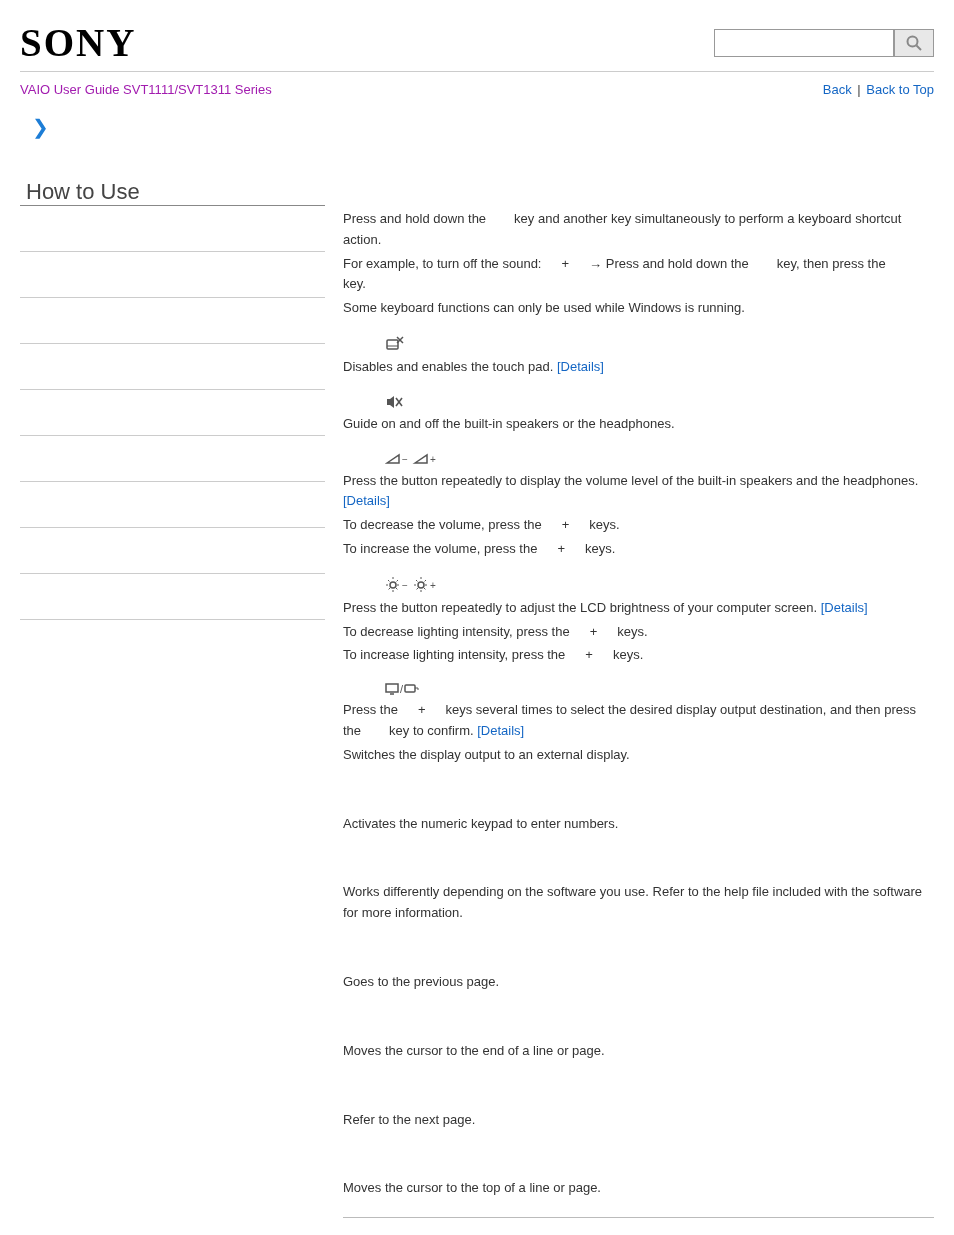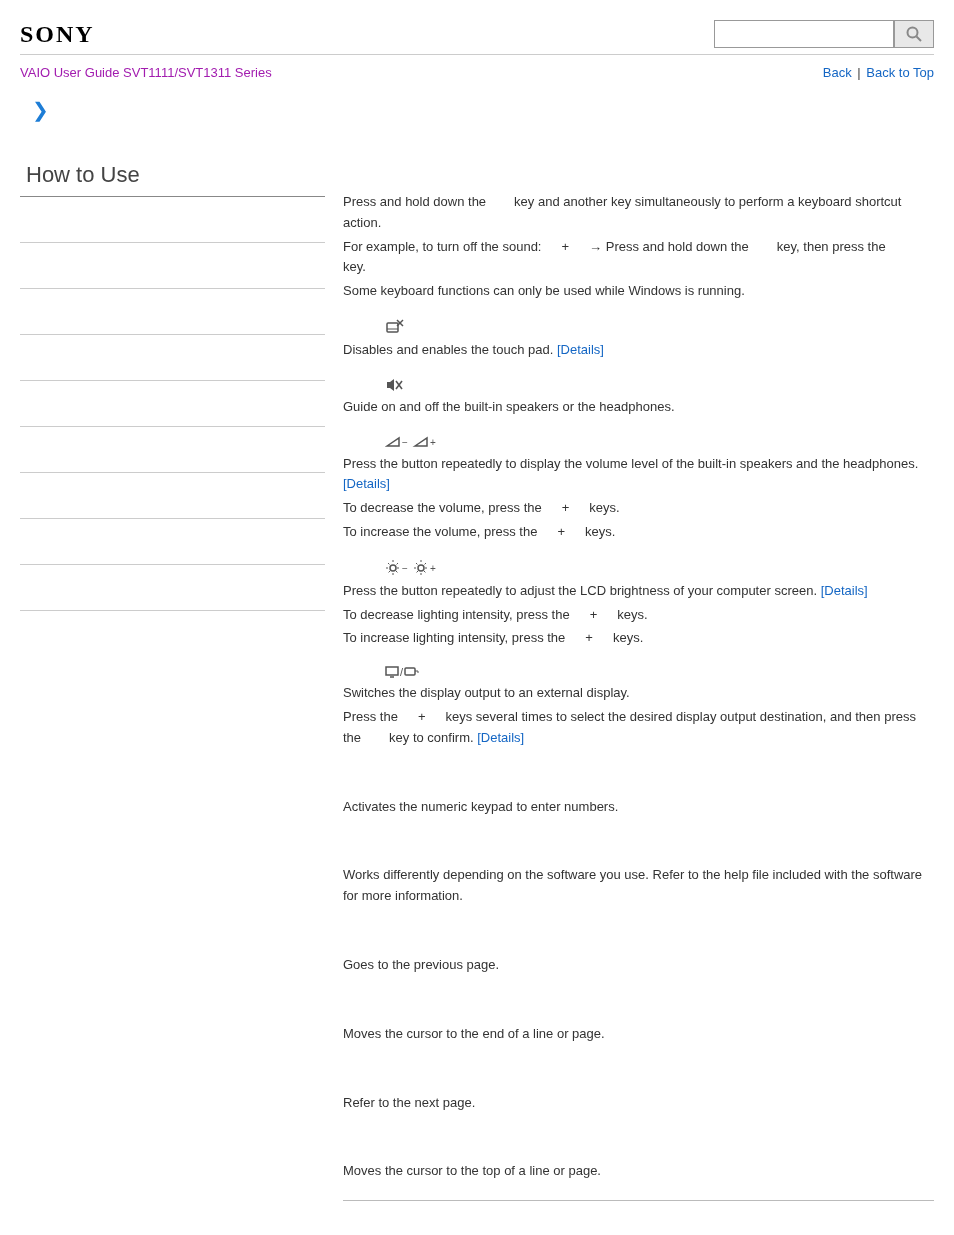--- a/index.html
+++ b/index.html
@@ -16,21 +16,21 @@
       display: flex;
       justify-content: space-between;
       align-items: center;
       border-bottom: 1px solid #ccc;
       padding: 10px 0 6px 0;
       margin-bottom: 6px;
     }
     .sony-logo {
       font-family: "Times New Roman", serif;
       font-weight: bold;
-      font-size: 24px;
+      font-size: 39px;
       letter-spacing: 2px;
       text-transform: uppercase;
       color: #000;
     }
     .search-box {
       display: flex;
       align-items: center;
     }
     .search-box input {
       width: 180px;
@@ -66,21 +66,21 @@
     }
     .sidebar {
       width: 305px;
       flex-shrink: 0;
       padding-top: 30px;
     }
     .sidebar h2 {
       font-size: 22px;
       font-weight: normal;
       color: #444;
-      padding-bottom: 8px;
+      padding-bottom: 0;
       border-bottom: 1px solid #888;
       margin-bottom: 0;
       padding-left: 6px;
     }
     .side-item {
       border-bottom: 1px solid #ccc;
       height: 46px;
     }
     .main {
       flex: 1;
@@ -232,25 +232,25 @@
 
     <div class="section-icon">
       <svg width="34" height="14" viewBox="0 0 34 14">
           <rect x="1" y="2" width="12" height="8" fill="none" stroke="#555" stroke-width="1.5"></rect>
           <line x1="5" y1="12" x2="9" y2="12" stroke="#555" stroke-width="1.5"></line>
           <text x="15" y="11" font-size="11" fill="#555">/</text>
           <rect x="20" y="3" width="10" height="7" rx="1" fill="none" stroke="#555" stroke-width="1.5"></rect>
           <path d="M30 6 L33 6 L33 8" fill="none" stroke="#555" stroke-width="1"></path>
         </svg>
     </div>
+    <p>
+      <span>Press the</span><span class="inline-gap-md"></span><span>+</span><span class="inline-gap-md"></span><span>keys several times to select the desired display output destination, and then press the</span><span class="inline-gap-sm"></span><span>key to confirm.</span>
+      <a href="#" class="details-link">[Details]</a>
+    </p>
     <p>Switches the display output to an external display.</p>
-    <p>
-      <span>Press the</span><span class="inline-gap-md"></span><span>+</span><span class="inline-gap-md"></span><span>keys several times to select the desired display output destination, and then press the</span><span class="inline-gap-sm"></span><span>key to confirm.</span>
-      <a href="#" class="details-link">[Details]</a>
-    </p>
 
     <div class="spacer-block"></div>
     <p>Activates the numeric keypad to enter numbers.</p>
 
     <div class="spacer-block"></div>
     <p>Works differently depending on the software you use. Refer to the help file included with the software for more information.</p>
 
     <div class="spacer-block"></div>
     <p>Goes to the previous page.</p>
 

